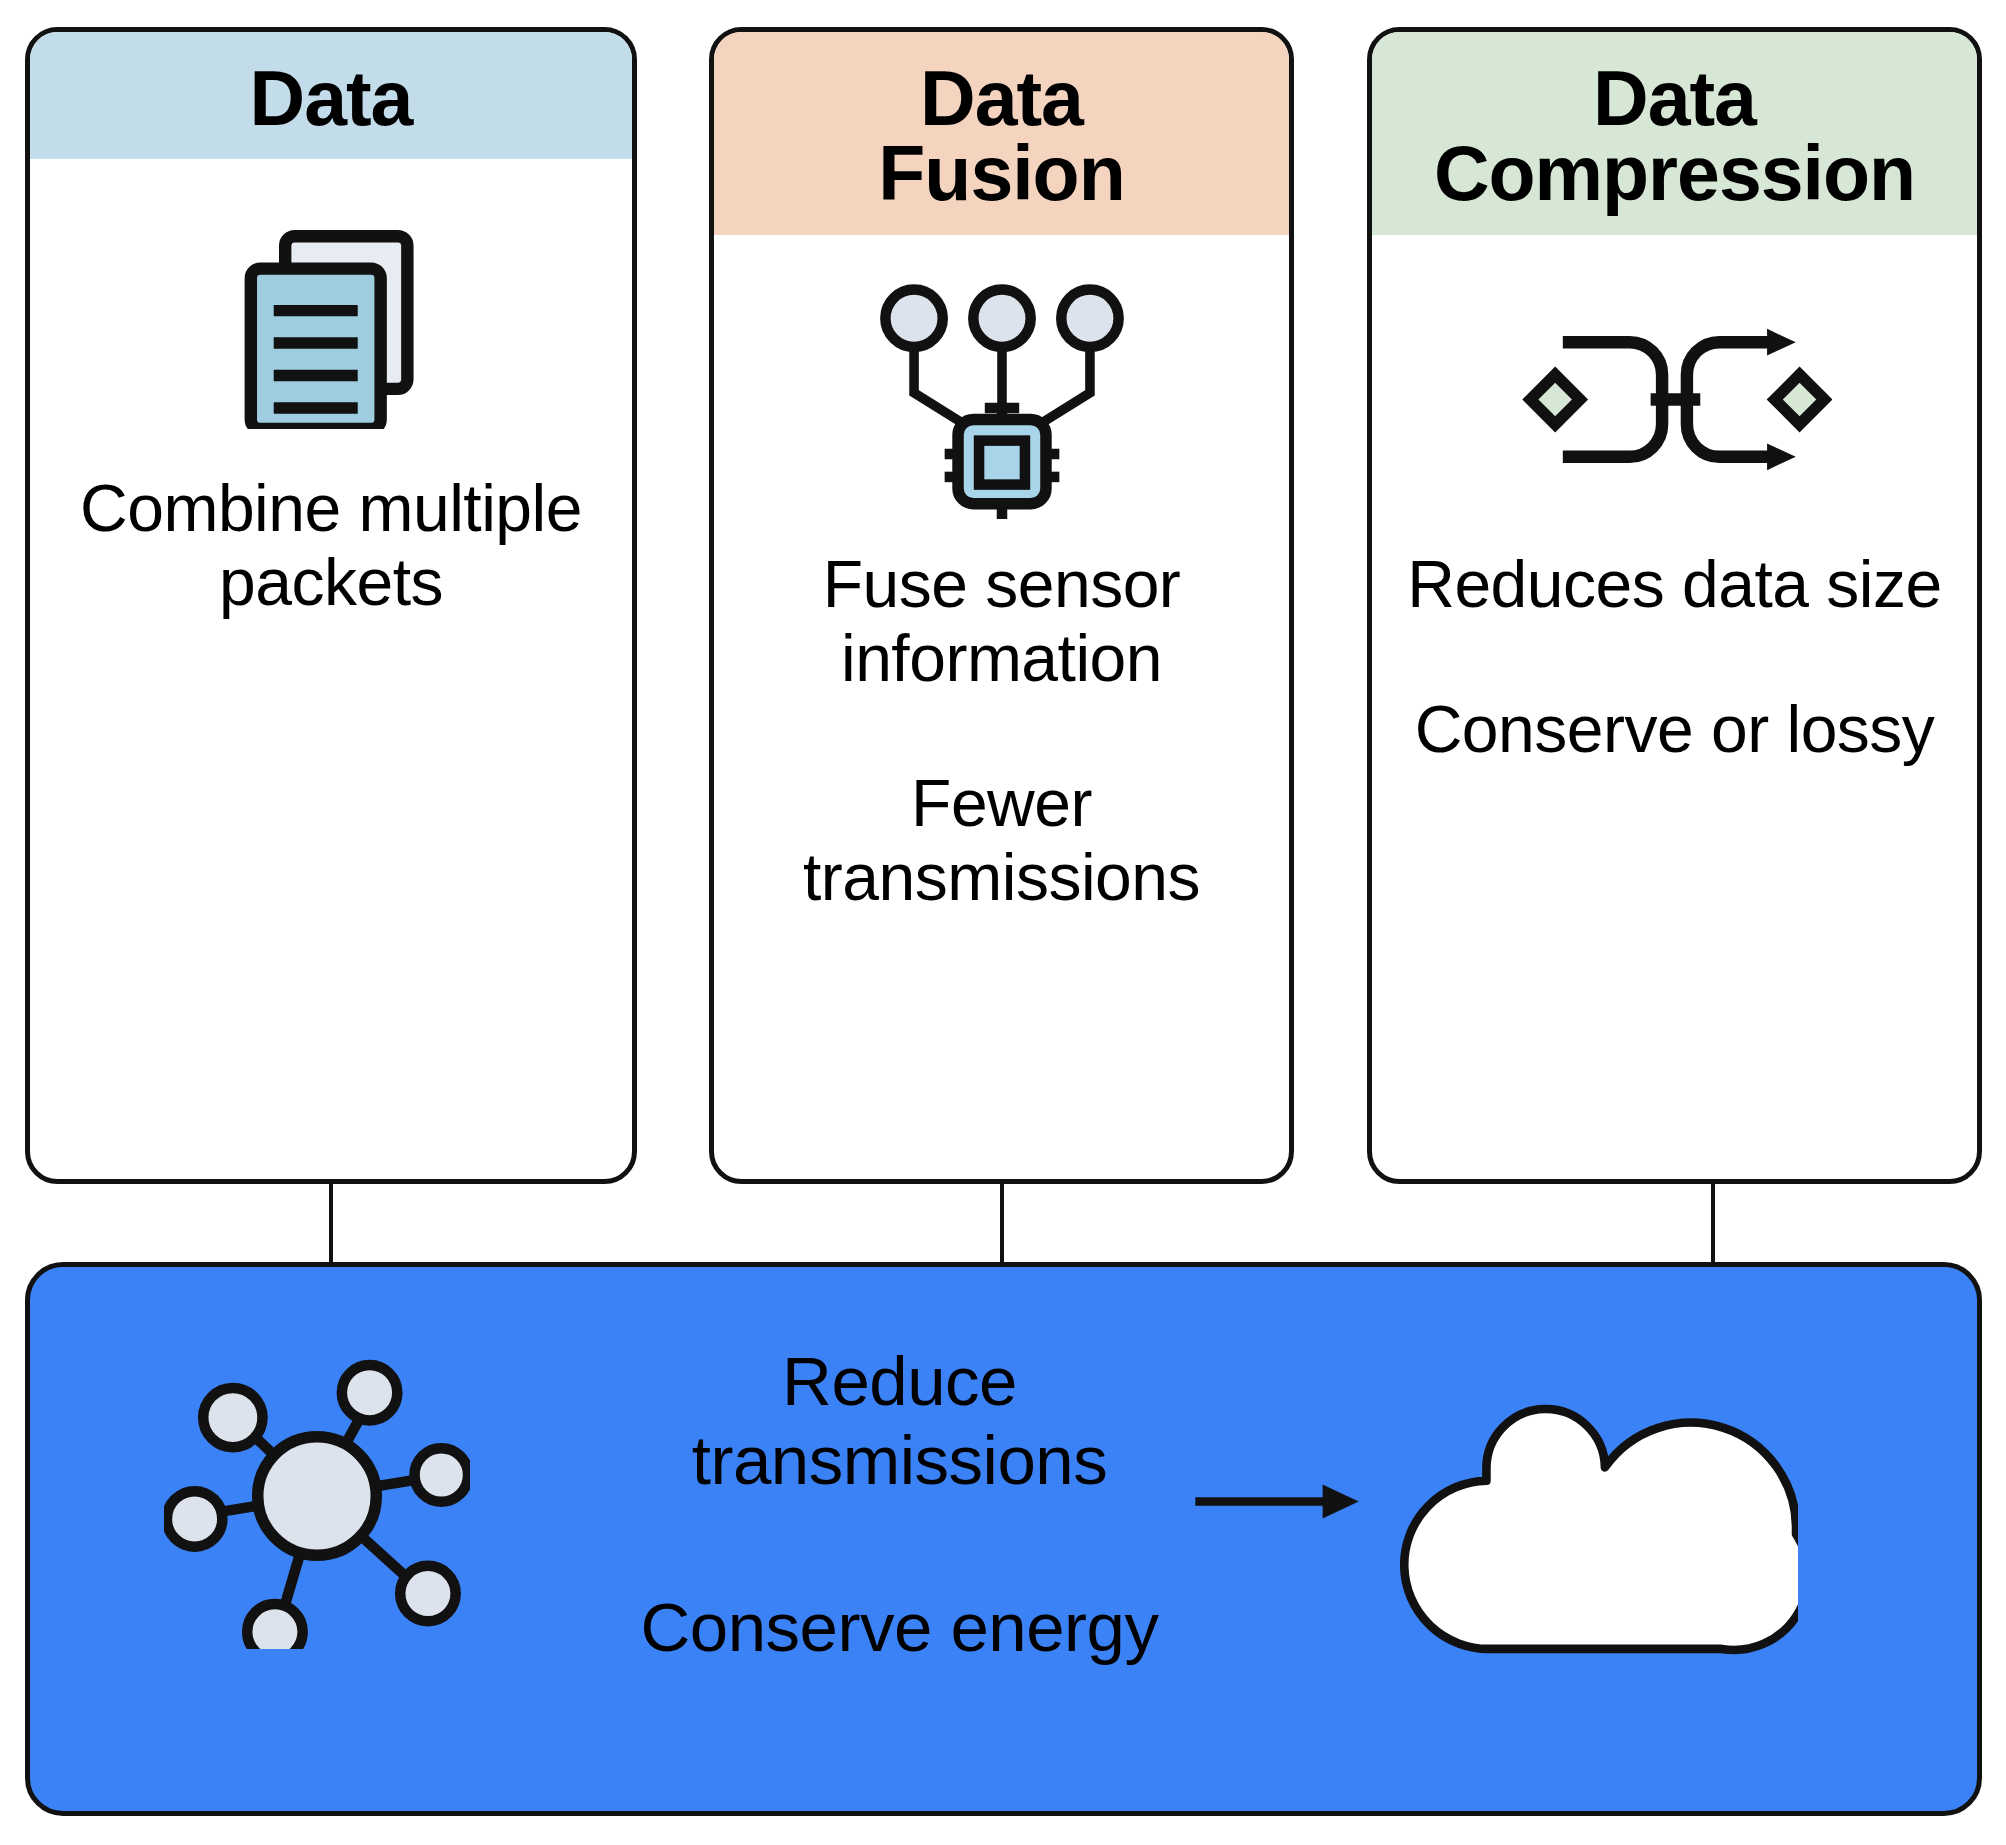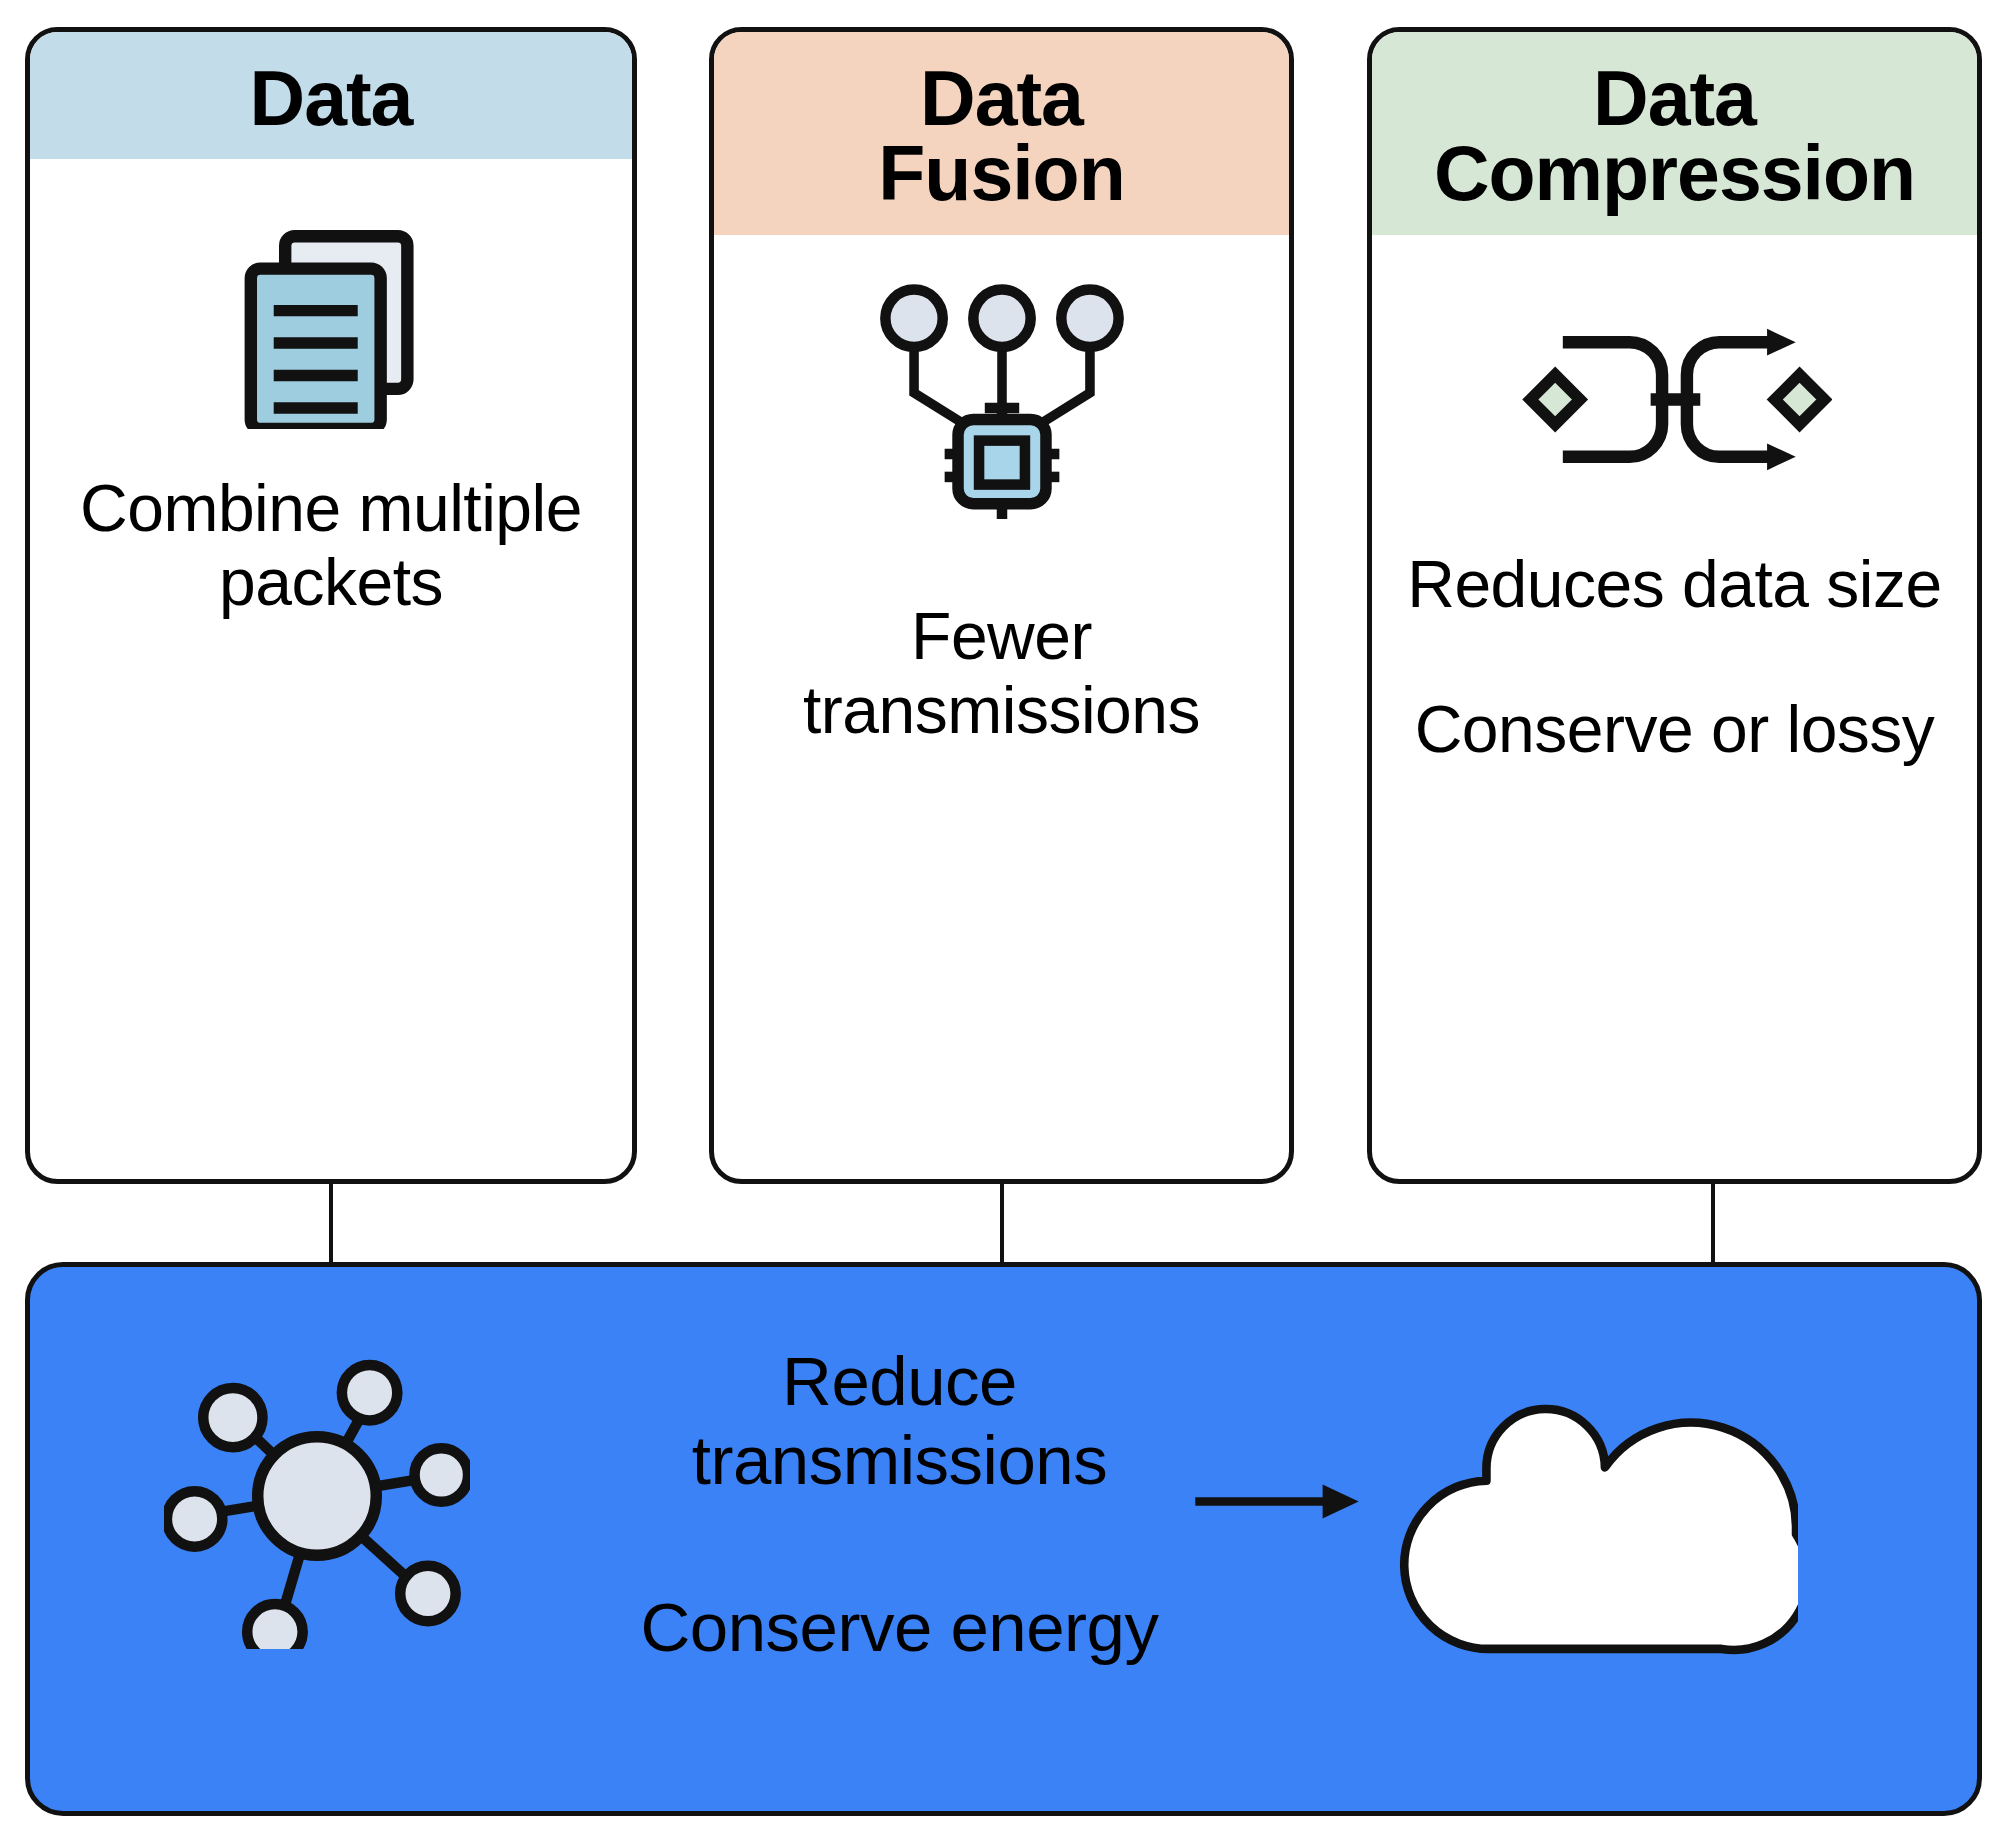--- a/index.html
+++ b/index.html
@@ -172,20 +172,21 @@
             <line x1="184" y1="206" x2="200" y2="206"></line>
             <line x1="140" y1="132" x2="140" y2="150"></line>
             <line x1="122" y1="134" x2="158" y2="134"></line>
             <line x1="140" y1="232" x2="140" y2="250"></line>
           </g>
 
           <rect x="94" y="146" width="92" height="88" rx="16" ry="16" fill="#a8d5ea" stroke="#111111" stroke-width="12"></rect>
           <rect x="116" y="168" width="48" height="46" fill="#a8d5ea" stroke="#111111" stroke-width="11"></rect>
         </svg>
       </div>
+      <div class="card-text first">Fuse sensor information</div>
       <div class="card-text second">Fewer transmissions</div>
     </div>
   </div>
 
   <div class="card card-c">
     <div class="card-header hdr-c">
       <div>Data</div>
       <div>Compression</div>
     </div>
     <div class="card-body">

